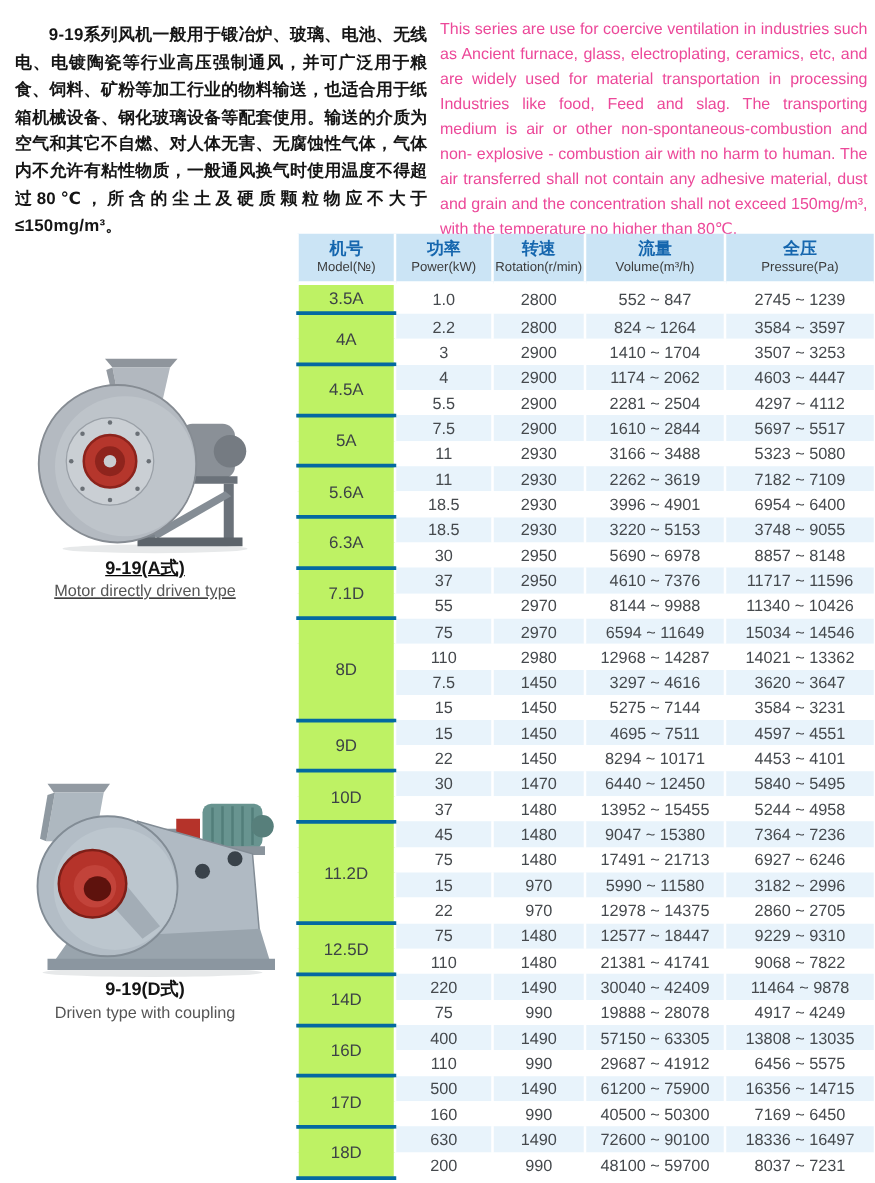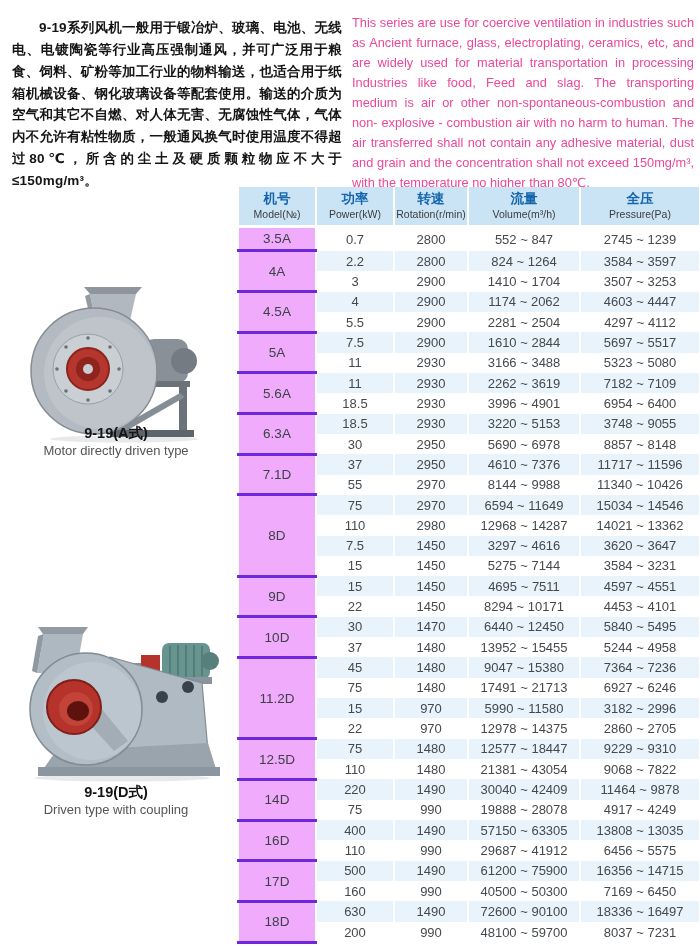--- a/index.html
+++ b/index.html
@@ -20,21 +20,21 @@
     position:absolute;left:352px;top:13px;width:342px;
     font-size:12.8px;color:#ec4899;line-height:1.56;text-align:justify;
   }
 
   
   .fan-a-wrap{position:absolute;left:22px;top:281px;width:192px;height:164px;}
   .fan-d-wrap{position:absolute;left:10px;top:623px;width:218px;height:160px;}
   .caption{position:absolute;left:0;width:232px;text-align:center;}
   .caption .model-name{font-size:14.5px;font-weight:bold;color:#141414;line-height:1.2;}
   .caption .model-type{font-size:13px;color:#555;line-height:1.3;margin-top:1px;}
-  .caption-a{top:425px;}
+  .caption-a{top:447px;text-decoration:underline;}
   .caption-d{top:784px;}
 
   
   .spec-table{
     position:absolute;left:237px;top:187px;width:461px;height:757px;
     border-collapse:collapse;table-layout:fixed;
   }
   .spec-table col.c-model{width:78px;}
   .spec-table col.c-power{width:78px;}
   .spec-table col.c-rot{width:74px;}
@@ -48,22 +48,22 @@
   }
   .spec-table th .h-cn{display:block;font-size:13.5px;font-weight:bold;color:#1566ae;line-height:1.15;}
   .spec-table th .h-en{display:block;font-size:10.5px;font-weight:normal;color:#3c3c3c;line-height:1.2;margin-top:1px;}
 
   .spec-table td{
     text-align:center;vertical-align:middle;
     font-size:13px;color:#45494d;
     border-left:2px solid #fff;padding:0;
   }
   .spec-table td.model-cell{
-    background:#f0abfc;font-size:13.5px;color:#3d4246;
-    border-bottom:3px solid #6d28d9;
+    background:#bef264;font-size:13.5px;color:#3d4246;
+    border-bottom:3px solid #0369a1;
   }
   .spec-table tr.alt td.data-cell{background:#e8f3fb;}
   .spec-table tr.plain td.data-cell{background:#ffffff;}
 </style>
 </head>
 <body>
 
 <div class="page">
 
   <div class="intro-cn">9-19系列风机一般用于锻冶炉、玻璃、电池、无线电、电镀陶瓷等行业高压强制通风，并可广泛用于粮食、饲料、矿粉等加工行业的物料输送，也适合用于纸箱机械设备、钢化玻璃设备等配套使用。输送的介质为空气和其它不自燃、对人体无害、无腐蚀性气体，气体内不允许有粘性物质，一般通风换气时使用温度不得超过80℃，所含的尘土及硬质颗粒物应不大于≤150mg/m³。</div>
@@ -199,21 +199,21 @@
           </th>
           <th>
             <span class="h-cn">全压</span>
             <span class="h-en">Pressure(Pa)</span>
           </th>
         </tr>
     </thead>
     <tbody id="table-body">
         <tr class="plain">
           <td class="model-cell" rowspan="1">3.5A</td>
-          <td class="data-cell">0.7</td>
+          <td class="data-cell">1.0</td>
           <td class="data-cell">2800</td>
           <td class="data-cell">552 ~ 847</td>
           <td class="data-cell">2745 ~ 1239</td>
         </tr>
         <tr class="alt">
           <td class="model-cell" rowspan="2">4A</td>
           <td class="data-cell">2.2</td>
           <td class="data-cell">2800</td>
           <td class="data-cell">824 ~ 1264</td>
           <td class="data-cell">3584 ~ 3597</td>
@@ -368,21 +368,21 @@
         <tr class="alt">
           <td class="model-cell" rowspan="2">12.5D</td>
           <td class="data-cell">75</td>
           <td class="data-cell">1480</td>
           <td class="data-cell">12577 ~ 18447</td>
           <td class="data-cell">9229 ~ 9310</td>
         </tr>
         <tr class="plain">
           <td class="data-cell">110</td>
           <td class="data-cell">1480</td>
-          <td class="data-cell">21381 ~ 43054</td>
+          <td class="data-cell">21381 ~ 41741</td>
           <td class="data-cell">9068 ~ 7822</td>
         </tr>
         <tr class="alt">
           <td class="model-cell" rowspan="2">14D</td>
           <td class="data-cell">220</td>
           <td class="data-cell">1490</td>
           <td class="data-cell">30040 ~ 42409</td>
           <td class="data-cell">11464 ~ 9878</td>
         </tr>
         <tr class="plain">

